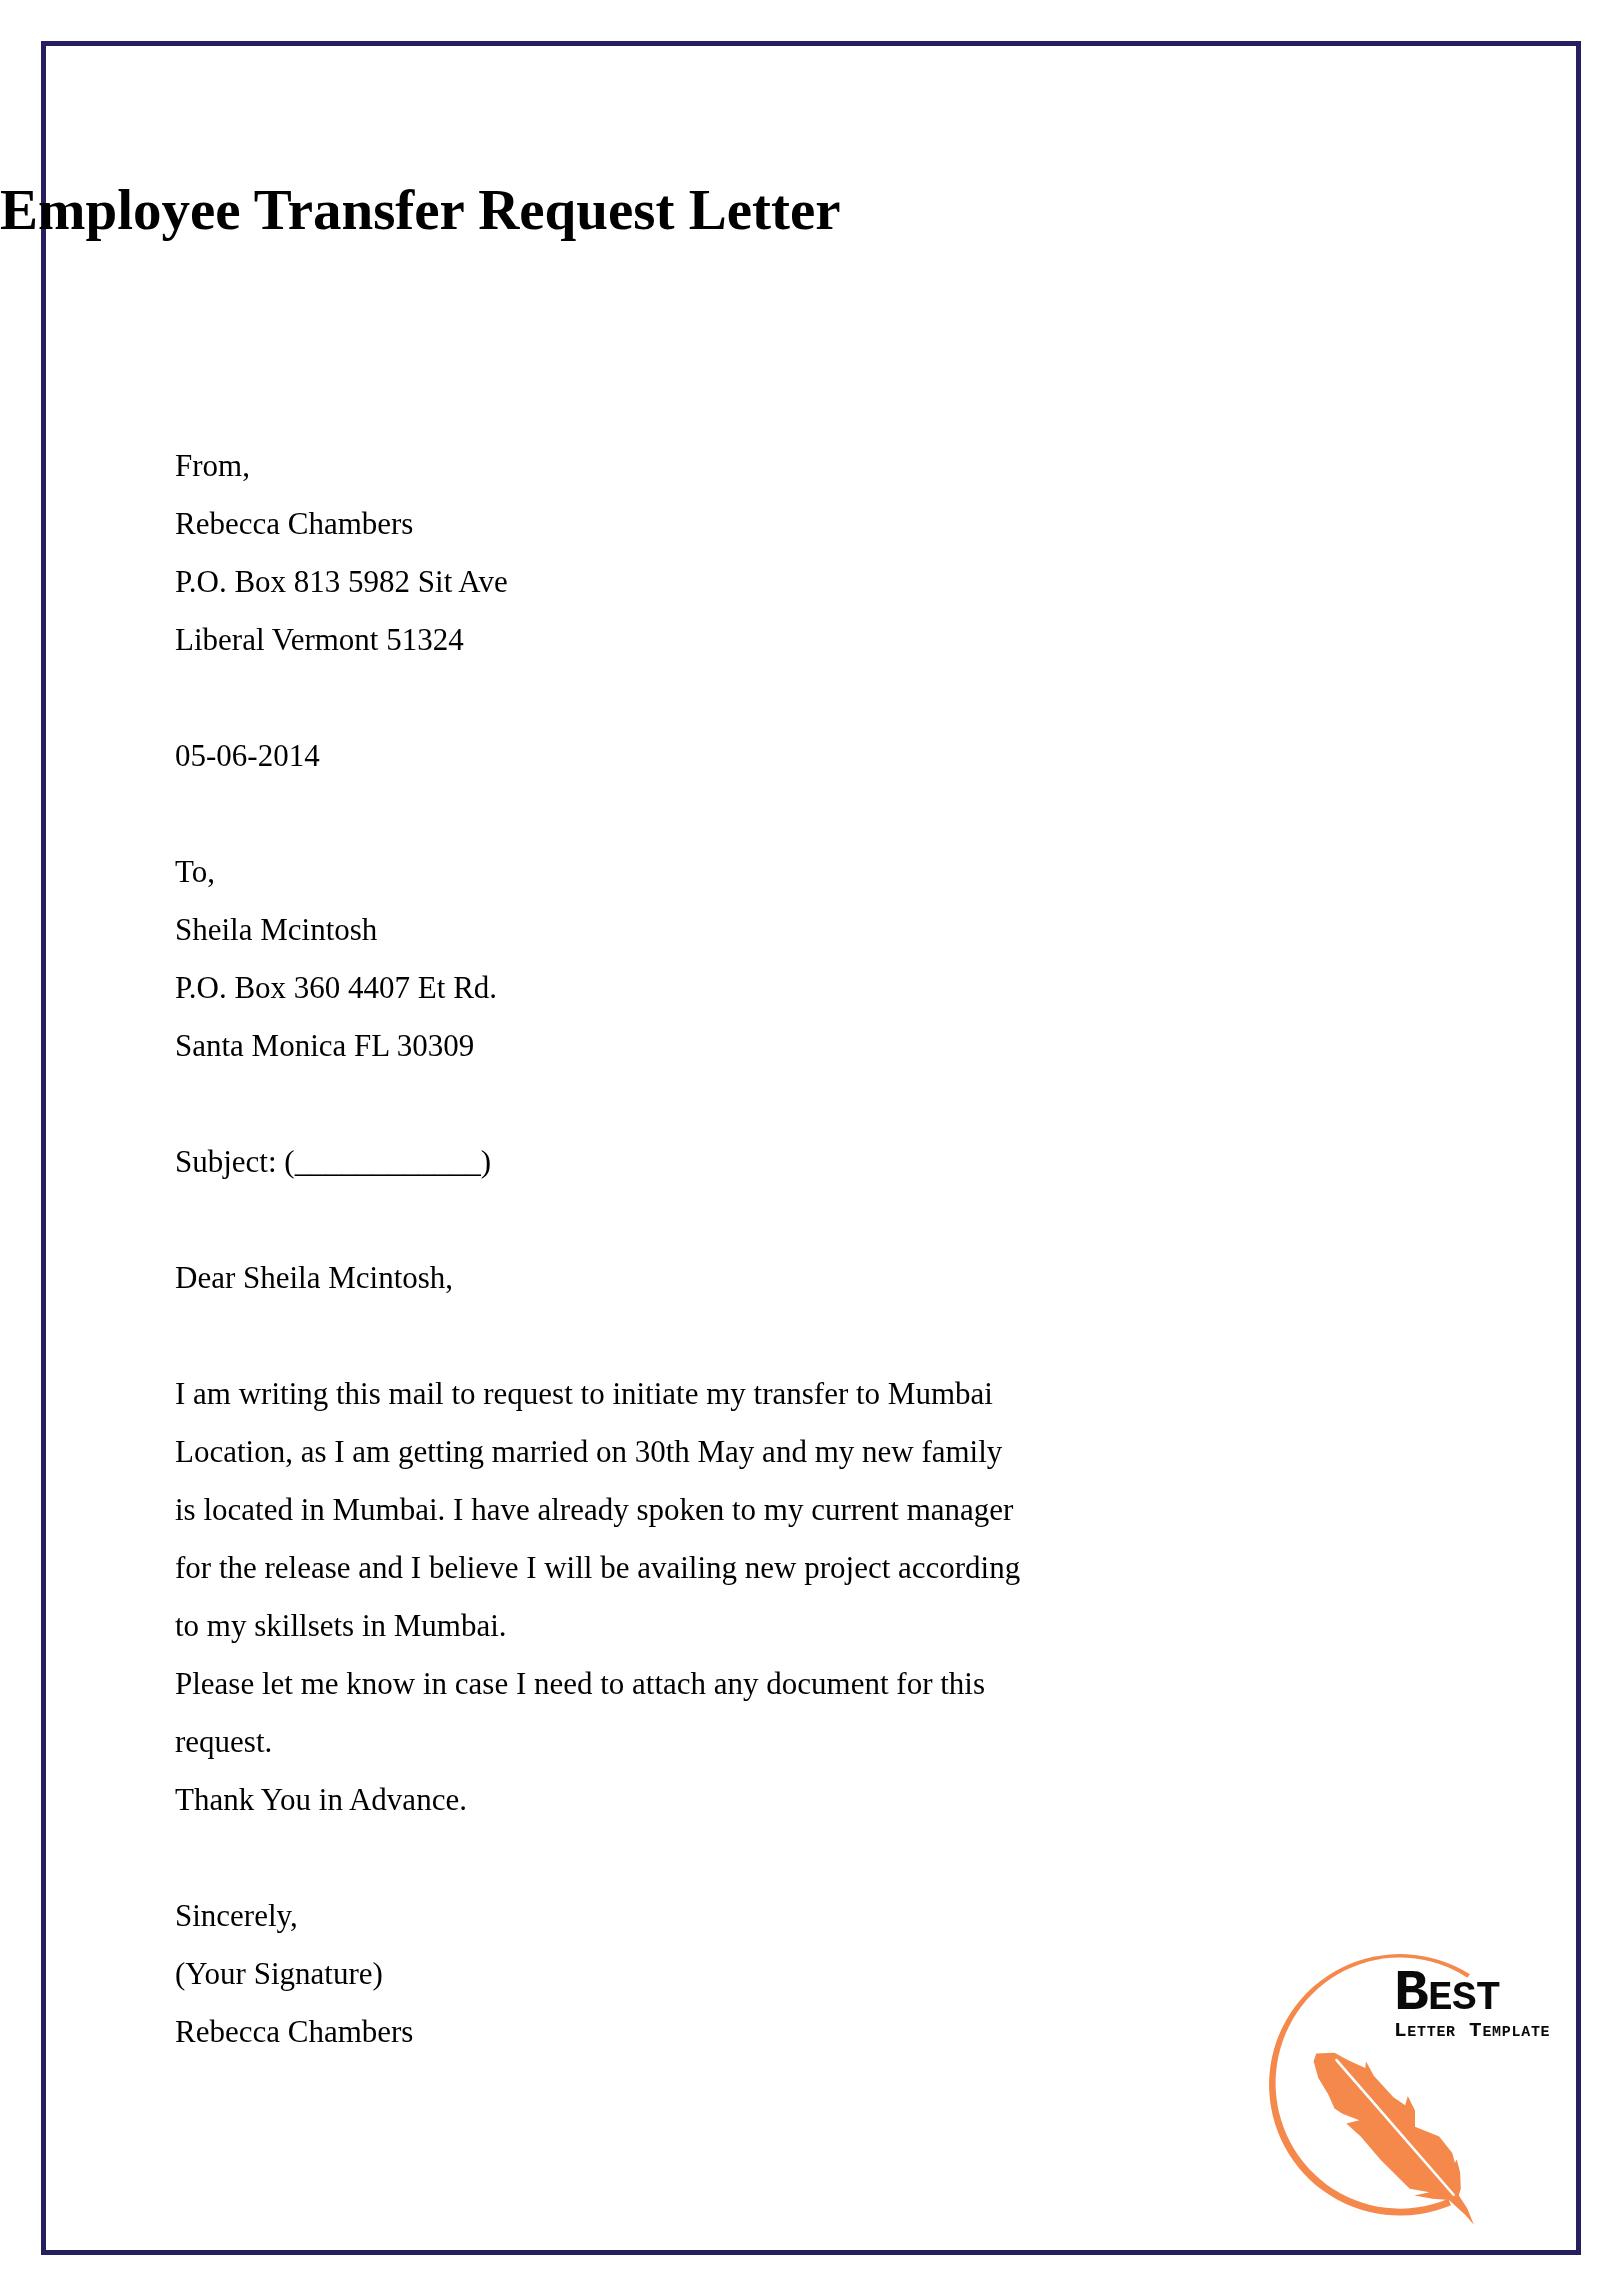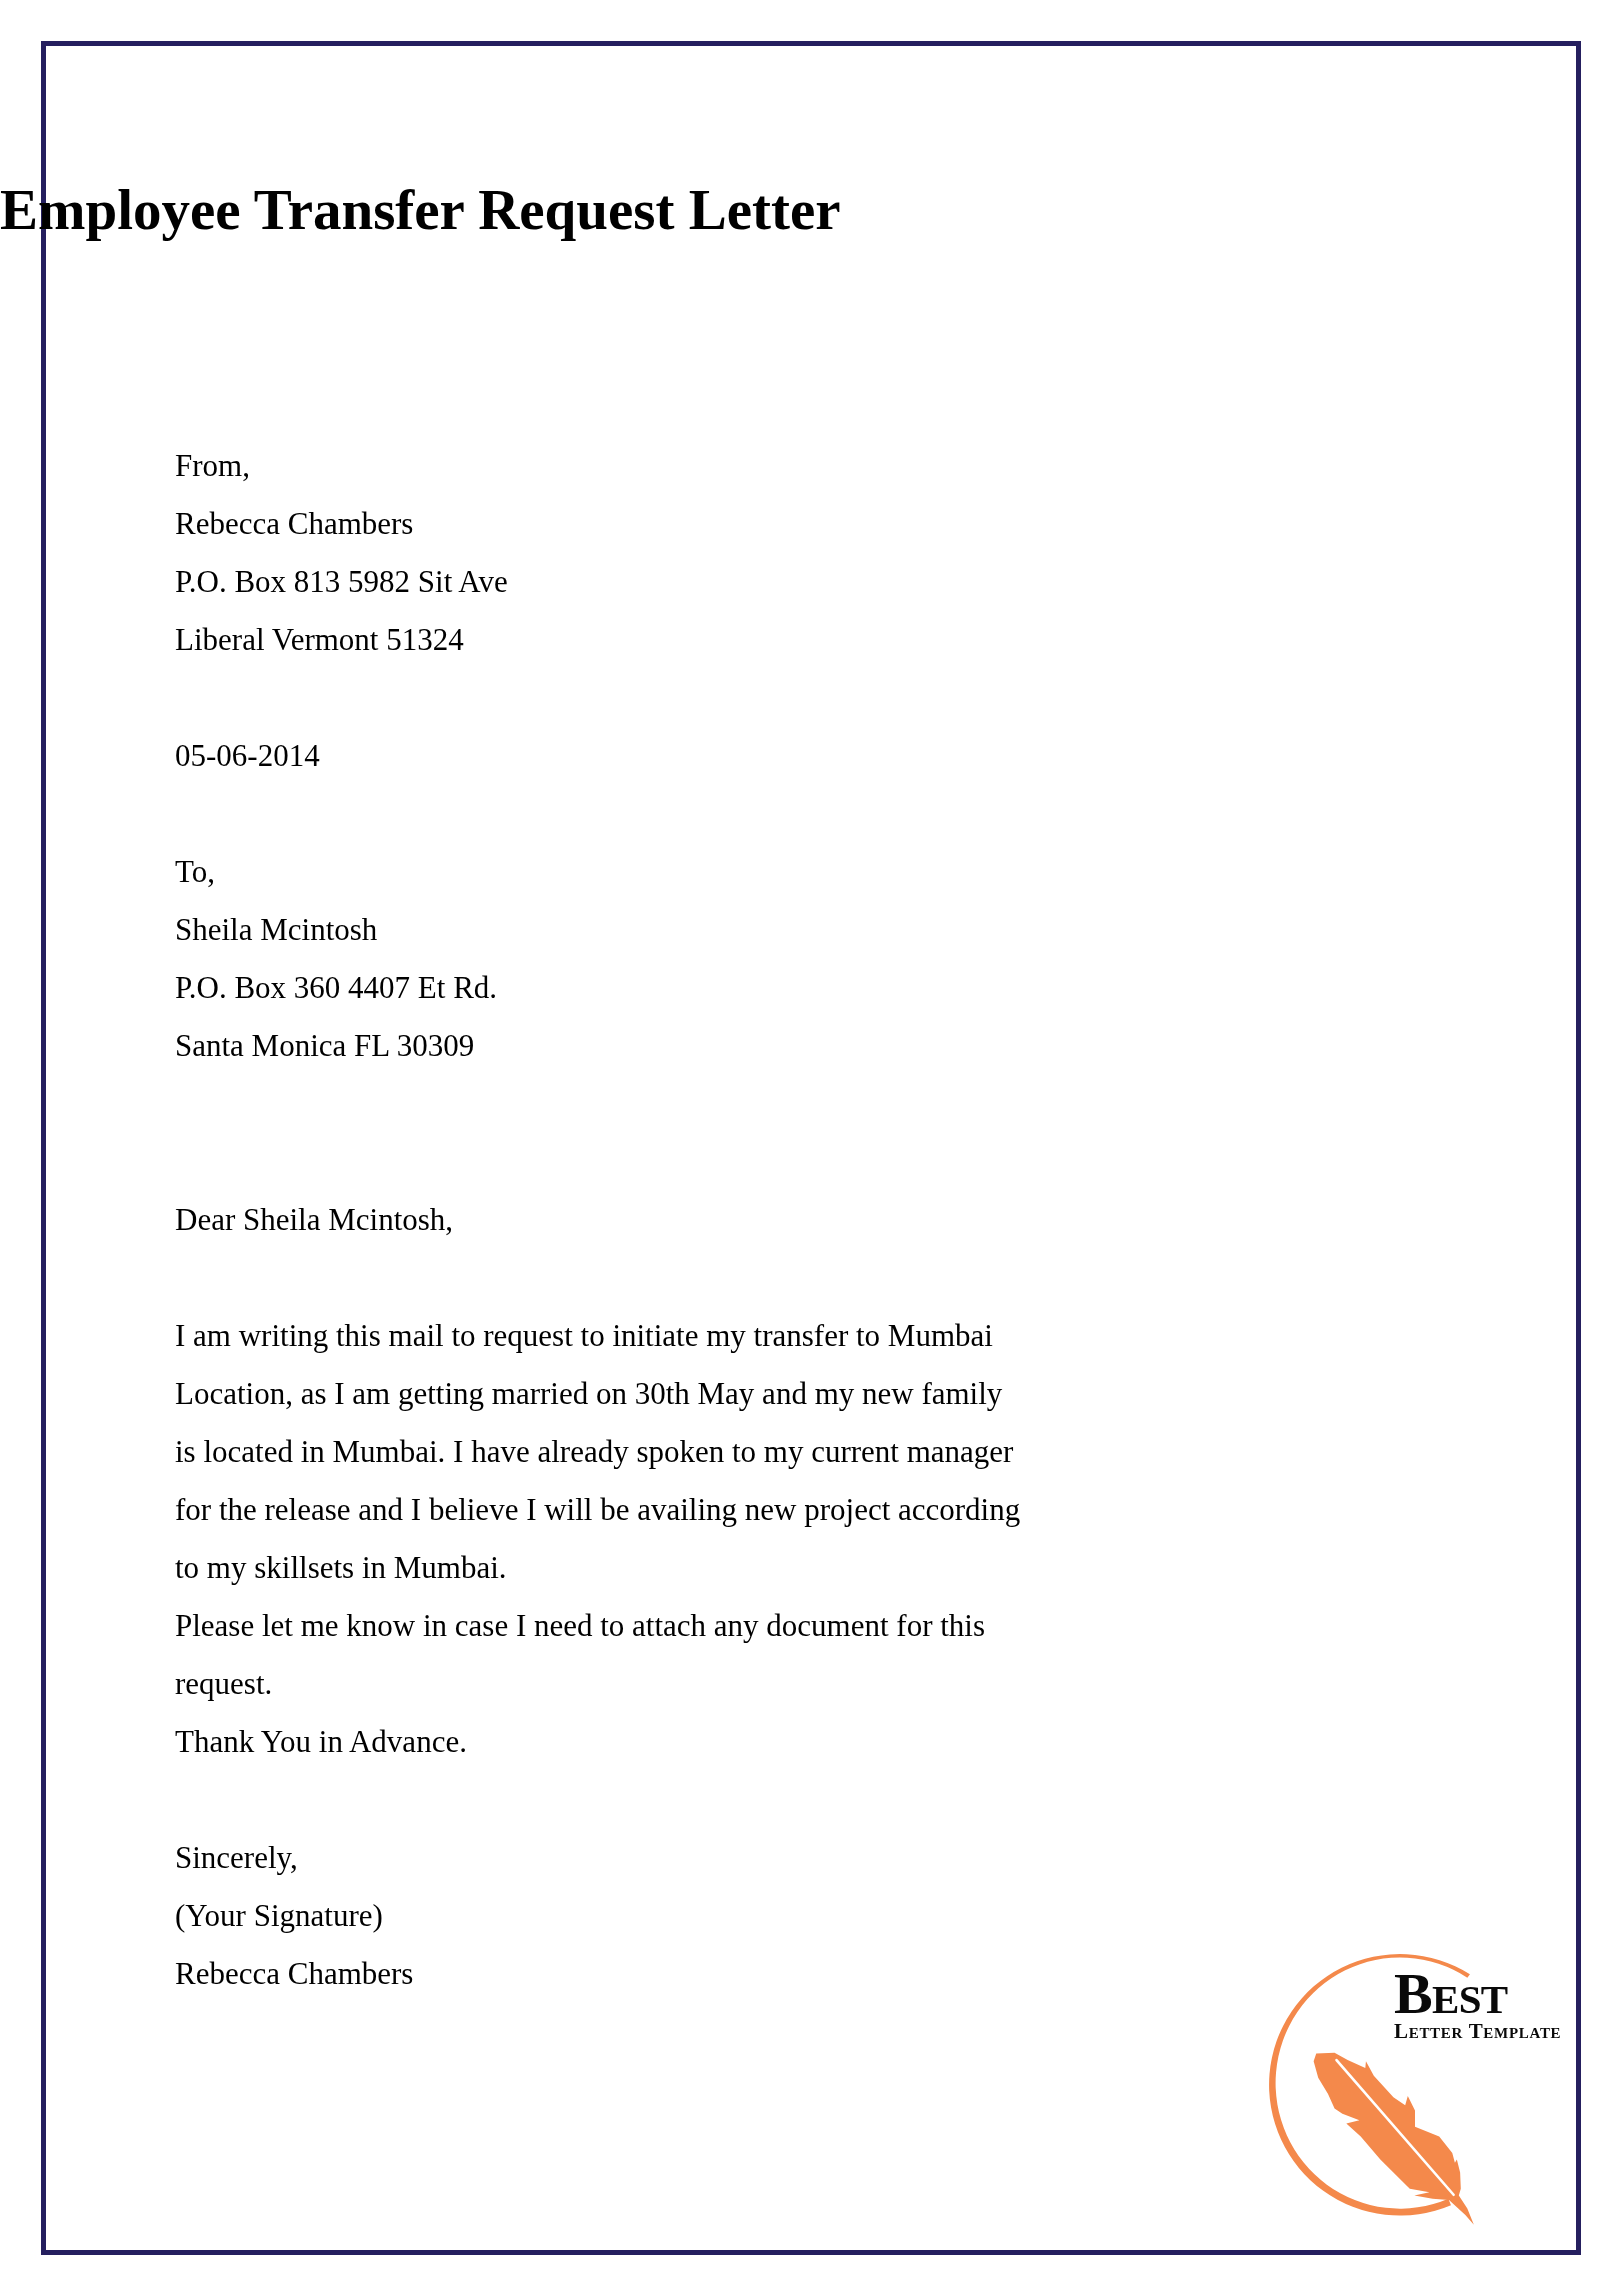--- a/index.html
+++ b/index.html
@@ -18,21 +18,21 @@
     color: #000;
     white-space: nowrap;
   }
   .body {
     position: absolute; left: 175px; top: 437px;
     font-family: "Liberation Serif", "DejaVu Serif", serif;
     font-size: 31px; line-height: 58px; color: #000;
   }
   .line { height: 58px; white-space: pre; }
   .logo-mark { position: absolute; left: 1243px; top: 1937px; width: 327px; height: 301px; }
-  .logo-text { position: absolute; left: 1394px; top: 1962px; font-family: Liberation Serif, serif; font-weight: bold; color: #0a0a0a; white-space: nowrap; }
+  .logo-text { position: absolute; left: 1394px; top: 1962px; font-family: Liberation Mono, monospace; font-weight: bold; color: #0a0a0a; white-space: nowrap; }
   .logo-best { font-size: 58px; line-height: 63px; font-variant: small-caps; letter-spacing: -0.7px; display: block; }
   .logo-sub { font-size: 21px; line-height: 22px; font-variant: small-caps; letter-spacing: 0.7px; display: block; margin-top: -5.2px; text-align: right; }
 </style>
 </head>
 <body>
 
 <div class="frame"></div>
 
 <h1 class="title" style="margin:0;">Employee Transfer Request Letter</h1>
 
@@ -46,20 +46,21 @@
   <div class="line"></div>
   <div class="line">05-06-2014</div>
   <div class="line"></div>
   <div>
     <div class="line">To,</div>
     <div class="line">Sheila Mcintosh</div>
     <div class="line">P.O. Box 360 4407 Et Rd.</div>
     <div class="line">Santa Monica FL 30309</div>
   </div>
   <div class="line"></div>
+  <div class="line">Subject: (____________)</div>
   <div class="line"></div>
   <div class="line">Dear Sheila Mcintosh,</div>
   <div class="line"></div>
   <div>
     <div class="line">I am writing this mail to request to initiate my transfer to Mumbai</div>
     <div class="line">Location, as I am getting married on 30th May and my new family</div>
     <div class="line">is located in Mumbai. I have already spoken to my current manager</div>
     <div class="line">for the release and I believe I will be availing new project according</div>
     <div class="line">to my skillsets in Mumbai.</div>
     <div class="line">Please let me know in case I need to attach any document for this</div>

